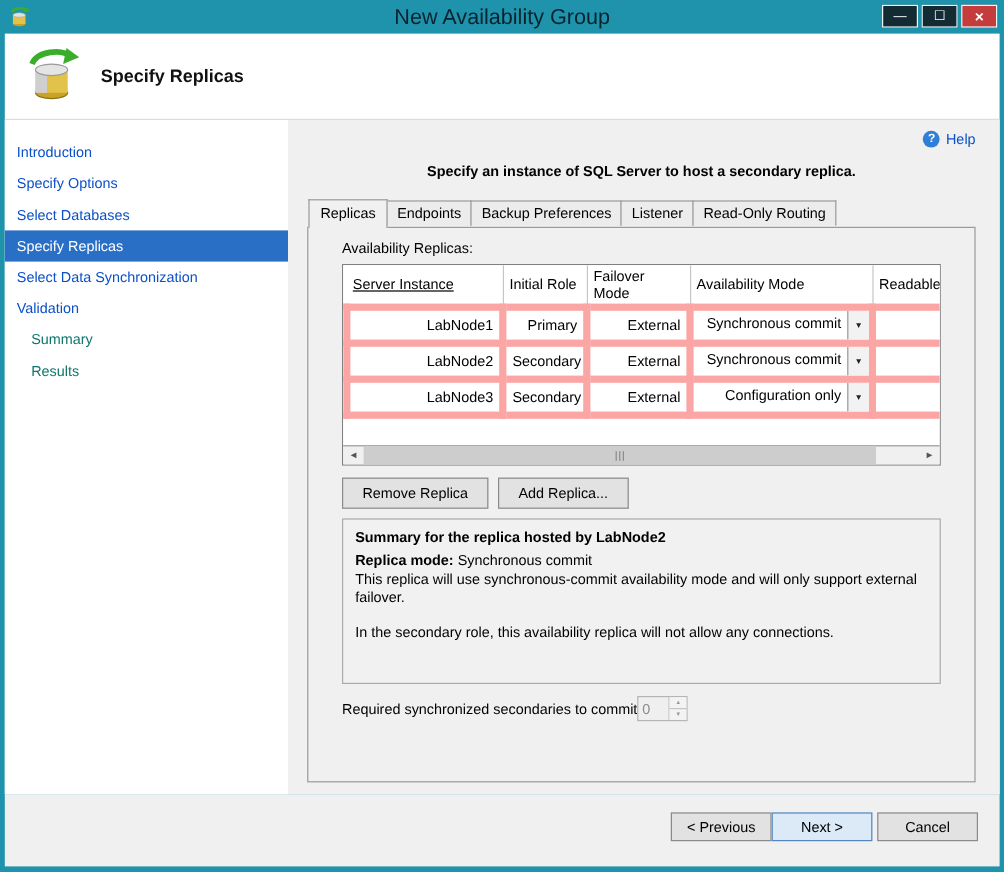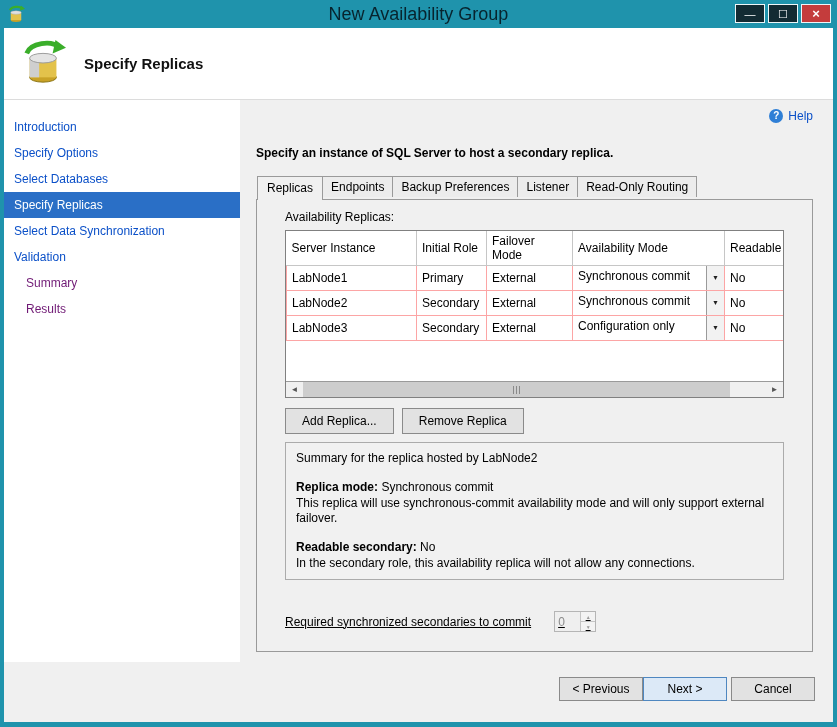--- a/index.html
+++ b/index.html
@@ -17,68 +17,68 @@
 
   
   .header{background:#fff;height:72px;display:flex;align-items:center;gap:18px;padding-left:16px;border-bottom:1px solid #dcdcdc;flex:0 0 auto;}
   .header .page-title{font-size:15px;font-weight:bold;color:#111;}
 
   
   .body{flex:1 1 auto;display:flex;background:#fff;min-height:0;}
   .sidebar{width:236px;background:#fff;padding-top:14px;flex:0 0 auto;}
   .nav-item{padding:6px 4px 6px 10px;color:#0B50C8;}
   .nav-item.active{background:#2A6FC6;color:#fff;}
-  .nav-item.disabled{color:#701a75;padding-left:22px;}
+  .nav-item.disabled{color:#0f766e;padding-left:22px;}
 
   .main{flex:1 1 auto;background:#F0F0F0;display:flex;flex-direction:column;padding:8px 20px 0 16px;min-width:0;}
   .help-link{display:flex;justify-content:flex-end;align-items:center;gap:5px;height:16px;}
   .help-icon{width:14px;height:14px;border-radius:50%;background:#2F7FD6;color:#fff;font-size:10px;font-weight:bold;text-align:center;line-height:14px;}
   .help-label{color:#0B50C8;}
-  .instruction{margin-top:22px;font-weight:bold;}
-
-  
-  .tabs{display:flex;align-items:flex-start;margin-top:16px;position:relative;z-index:2;padding-left:1px;}
+  .instruction{margin-top:12px;font-weight:bold;text-align:center;}
+
+  
+  .tabs{display:flex;align-items:center;margin-top:16px;position:relative;z-index:2;padding-left:1px;}
   .tab{border:1px solid #9a9a9a;border-bottom:none;background:#ECECEC;padding:3px 8px;white-space:nowrap;}
   .tab + .tab{margin-left:-1px;}
   .tab.active{background:#F0F0F0;padding:4px 9px 5px;margin-bottom:-1px;position:relative;z-index:3;}
   .panel{border:1px solid #9a9a9a;background:#F0F0F0;flex:1 1 auto;margin-bottom:10px;padding:8px 28px;display:flex;flex-direction:column;min-height:0;position:relative;z-index:1;}
 
   .replicas-label{margin:2px 0 6px;}
 
   
   .grid-box{border:1px solid #808080;background:#fff;height:168px;display:flex;flex-direction:column;flex:0 0 auto;}
   .grid-clip{flex:1 1 auto;overflow:hidden;background:#fff;}
   table.grid{border-collapse:collapse;table-layout:fixed;width:640px;}
   .grid th{border:1px solid #c6c6c6;border-top:none;font-weight:normal;text-align:left;vertical-align:middle;padding:2px 5px;height:34px;background:#fff;}
-  .grid th:first-child{border-left:none;}
-  .grid td{border:1px solid #fca5a5;padding:2px 5px;height:25px;background:#fff;white-space:nowrap;overflow:hidden;}
+  .grid th:first-child{border-left:none;text-decoration:underline;}
+  .grid td{border:6px solid #fca5a5;padding:2px 5px;height:25px;background:#fff;white-space:nowrap;overflow:hidden;text-align:right;}
   td.combo-cell{padding:0;}
   .combo{display:flex;align-items:stretch;height:24px;}
   .combo-text{flex:1;padding:3px 5px;white-space:nowrap;overflow:hidden;}
   .combo-btn{width:18px;border-left:1px solid #9a9a9a;background:#f2f2f2;display:flex;align-items:center;justify-content:center;font-size:7px;color:#222;}
 
   
   .hscroll{height:16px;border-top:1px solid #9a9a9a;background:#F0F0F0;display:flex;flex:0 0 auto;}
   .scroll-arrow{width:17px;display:flex;align-items:center;justify-content:center;font-size:8px;color:#555;}
   .scroll-thumb{width:86%;background:#CDCDCD;display:flex;align-items:center;justify-content:center;gap:2px;}
   .grip-bar{width:1px;height:8px;background:#8a8a8a;}
   .scroll-track{flex:1;}
 
   
   .btn-row{display:flex;gap:8px;margin-top:10px;flex:0 0 auto;}
   .btn{border:1px solid #8a8a8a;background:#E2E2E2;padding:5px 16px;font-size:12px;font-family:inherit;cursor:default;}
 
   
   .summary-box{border:1px solid #ABABAB;background:#F1F1F1;margin-top:8px;height:138px;padding:8px 10px;line-height:1.32;overflow:hidden;flex:0 0 auto;}
-  .summary-title{font-weight:normal;margin-bottom:13px;}
+  .summary-title{font-weight:bold;margin-bottom:3px;}
   .summary-line b{font-weight:bold;}
   .summary-desc{margin-bottom:13px;}
 
   
-  .commit-row{display:flex;align-items:center;margin-top:31px;gap:23px;flex:0 0 auto;text-decoration:underline;}
+  .commit-row{display:flex;align-items:center;margin-top:10px;gap:0;flex:0 0 auto;}
   .spinbox{width:42px;height:21px;border:1px solid #B5B5B5;background:#EFEFEF;display:flex;}
   .spin-value{flex:1;min-width:0;color:#8c8c8c;padding:2px 3px;font-size:12px;border:none;background:transparent;font-family:inherit;}
   .spin-btns{width:15px;border-left:1px solid #c4c4c4;display:flex;flex-direction:column;}
   .spin-btn{flex:1;font-size:5px;color:#9a9a9a;display:flex;align-items:center;justify-content:center;background:#f3f3f3;}
   .spin-btn + .spin-btn{border-top:1px solid #c4c4c4;}
 
   
   .footer{height:60px;background:#F0F0F0;display:flex;align-items:center;justify-content:flex-end;gap:0;padding:0 18px 6px 0;flex:0 0 auto;}
   .footer .btn{min-width:84px;text-align:center;padding:4px 10px;}
   .btn.default{background:#DCE9F7;border:1px solid #4F87C0;}
@@ -220,35 +220,31 @@
               <span class="grip-bar"></span>
               <span class="grip-bar"></span>
               <span class="grip-bar"></span>
             </span>
             <span class="scroll-track"></span>
             <span class="scroll-arrow">►</span>
           </div>
         </div>
 
         <div class="btn-row">
+          <button class="btn">Remove Replica</button>
           <button class="btn">Add Replica...</button>
-          <button class="btn">Remove Replica</button>
         </div>
 
         <div class="summary-box">
           <div class="summary-title">Summary for the replica hosted by LabNode2</div>
           <div class="summary-line">
             <b>Replica mode:</b>
             <span>Synchronous commit</span>
           </div>
           <div class="summary-desc">This replica will use synchronous-commit availability mode and will only support external failover.</div>
-          <div class="summary-line">
-            <b>Readable secondary:</b>
-            <span>No</span>
-          </div>
           <div class="summary-desc">In the secondary role, this availability replica will not allow any connections.</div>
         </div>
 
         <div class="commit-row">
           <span>Required synchronized secondaries to commit</span>
           <span class="spinbox">
             <input class="spin-value" readonly="" value="0" style="">
             <span class="spin-btns">
               <span class="spin-btn">▲</span>
               <span class="spin-btn">▼</span>

